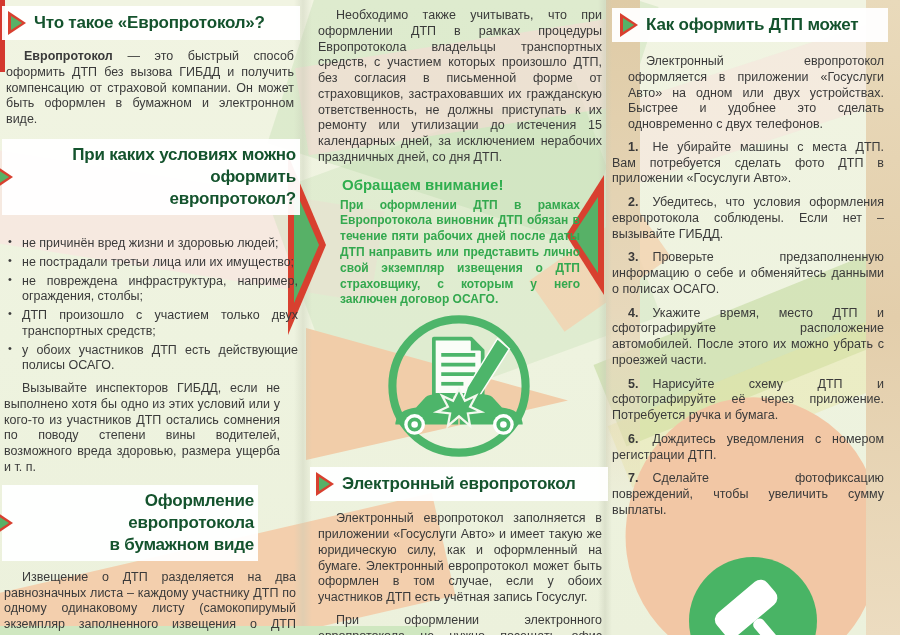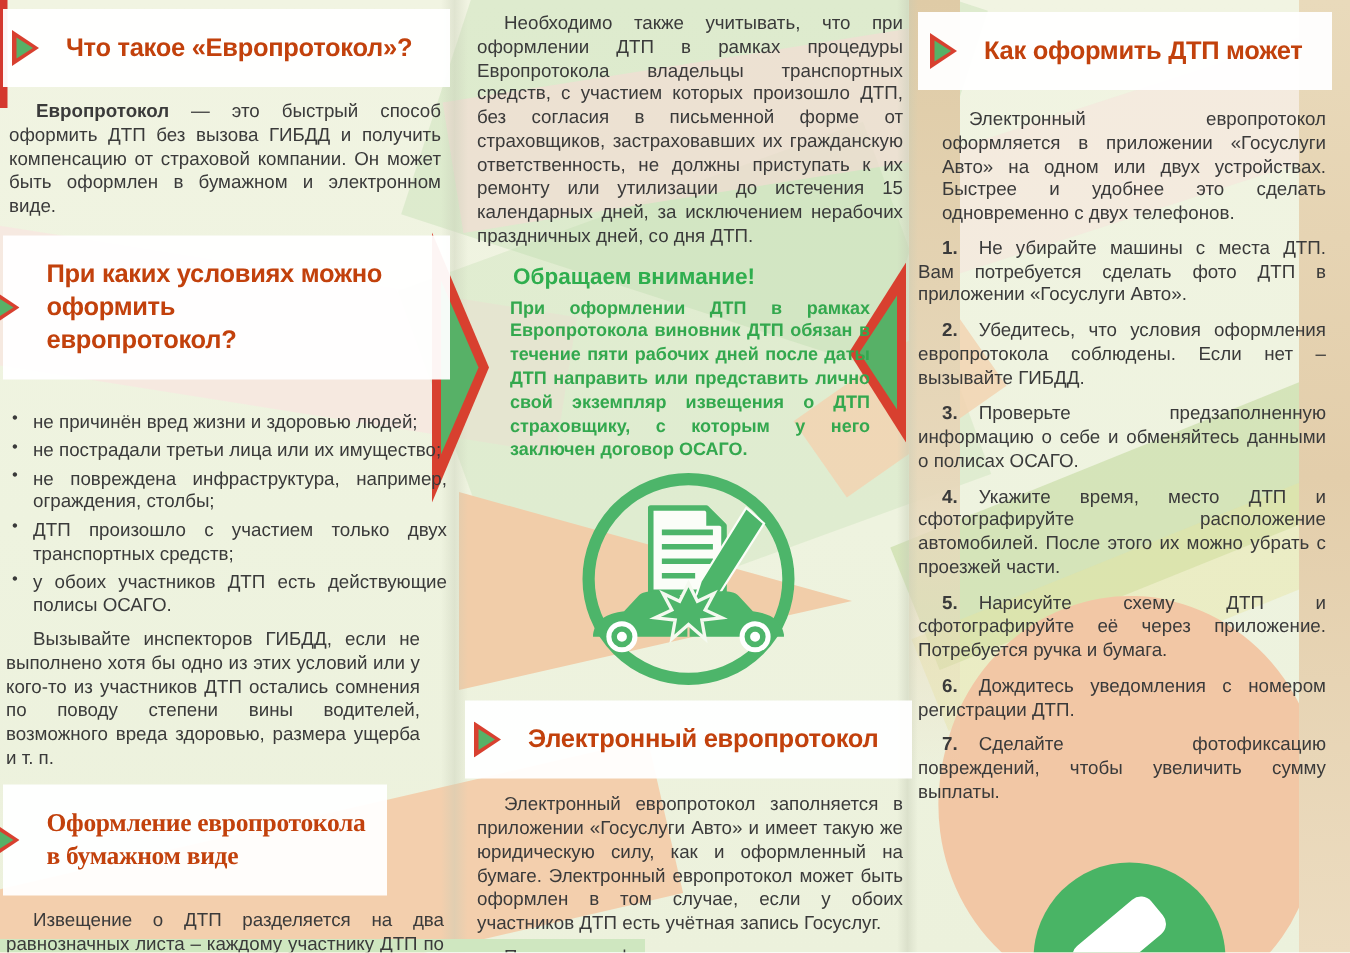--- a/index.html
+++ b/index.html
@@ -28,21 +28,21 @@
   .fold2{left:598px;top:0;width:14px;height:635px;background:linear-gradient(90deg,rgba(205,210,188,0),rgba(198,204,182,.45),rgba(255,255,255,0));}
   .green-bottom-strip{left:0;top:626px;width:430px;height:9px;background:#cfe7c0;}
   
   .col{position:absolute;top:0;z-index:3;}
   .col-l{left:2px;width:298px;}
   .col-m{left:310px;width:298px;}
   .col-r{left:612px;width:282px;}
   
   .band{background:rgba(255,255,255,.95);display:flex;align-items:center;gap:8px;padding:5px 4px 5px 0;}
   .band .marker{flex:0 0 auto;display:block;}
-  .band h2{margin:10px;font-size:17px;line-height:1.3;font-weight:700;color:#c2410c;letter-spacing:-.2px;}
+  .band h2{margin:0;font-size:17px;line-height:1.3;font-weight:700;color:#14532d;letter-spacing:-.2px;text-align:right;}
   .band h2 span{display:block;}
   
   p.body{font-size:12.5px;line-height:1.26;text-align:justify;margin:0;text-indent:18px;}
   ul.cond{list-style:none;margin:0;padding:0 2px 0 6px;font-size:12.5px;line-height:1.26;text-align:justify;}
   ul.cond li{position:relative;padding-left:14px;margin-bottom:3px;}
   ul.cond li::before{content:"•";position:absolute;left:0;top:-1px;color:#3a3a3a;font-size:11px;}
   .green-title{margin:0;font-size:15px;font-weight:700;color:#2fae4e;}
   .green-text{margin:0;font-size:12px;line-height:1.32;font-weight:700;color:#33a84e;text-align:justify;}
   .step{font-size:12.5px;line-height:1.26;text-align:justify;margin:0 0 8px 0;}
   .step .num{font-weight:700;padding-right:14px;padding-left:16px;}
@@ -112,21 +112,21 @@
     </div>
     <ul class="cond" style="margin-top:21px;">
       <li>не причинён вред жизни и здоровью людей;</li>
       <li>не пострадали третьи лица или их имущество;</li>
       <li>не повреждена инфраструктура, например, ограждения, столбы;</li>
       <li>ДТП произошло с участием только двух транспортных средств;</li>
       <li>у обоих участников ДТП есть действующие полисы ОСАГО.</li>
     </ul>
     <p class="body" style="margin:7px 20px 0 2px;">Вызывайте инспекторов ГИБДД, если не выполнено хотя бы одно из этих условий или у кого-то из участников ДТП остались сомнения по поводу степени вины водителей, возможного вреда здоровью, размера ущерба и т. п.</p>
 
-    <div class="band" style="margin-top:9px;width:252px;font-family:Liberation Serif, serif;">
+    <div class="band" style="margin-top:9px;width:252px;">
       <svg class="marker" style="margin-left:-7px;" width="18" height="24">
         <polygon points="0,0 18,12 0,24" fill="#d8402f"></polygon>
           <polygon points="3,5 14,12 3,19" fill="#57b167"></polygon>
       </svg>
       <h2>
         <span>Оформление европротокола</span>
         <span>в бумажном виде</span>
       </h2>
     </div>
     <p class="body" style="margin:9px 4px 0 2px;">Извещение о ДТП разделяется на два равнозначных листа – каждому участнику ДТП по одному одинаковому листу (самокопирумый экземпляр заполненного извещения о ДТП считаются оригиналом документа).</p>

